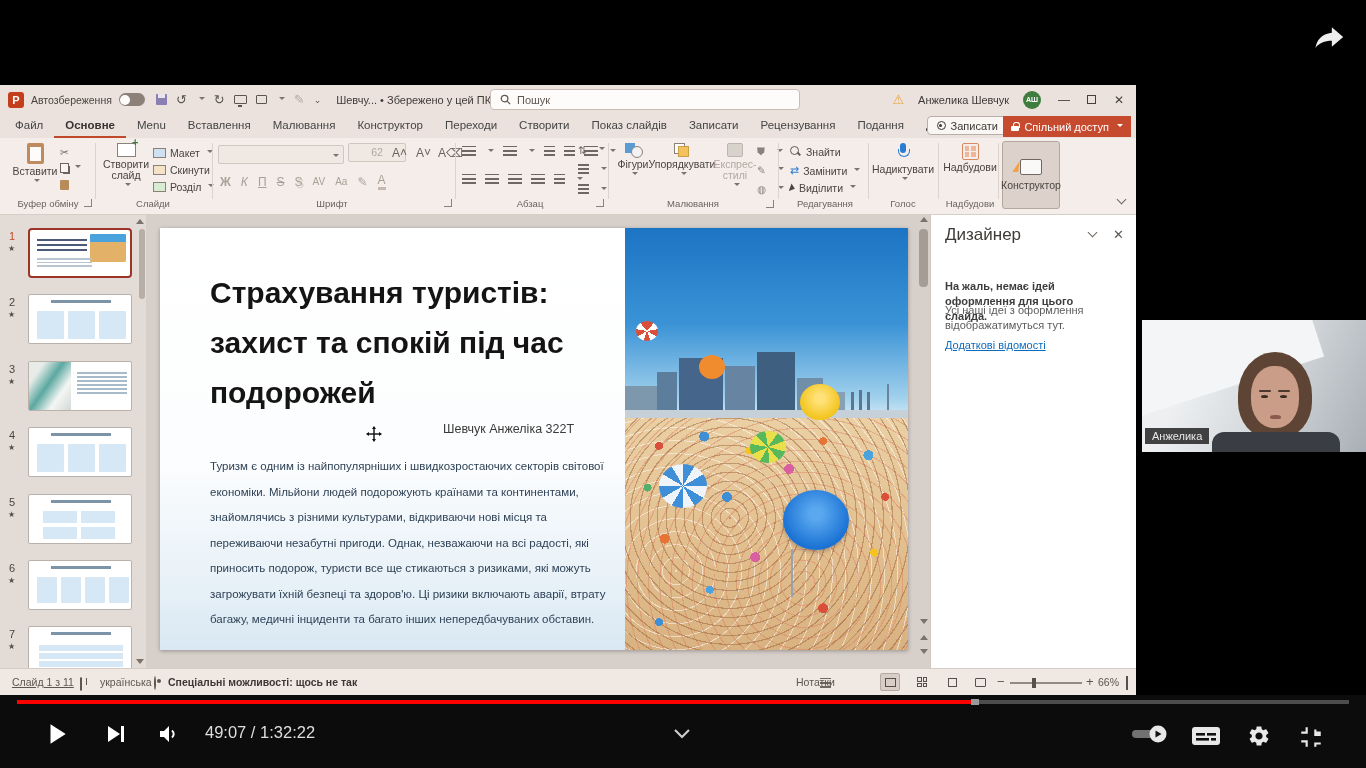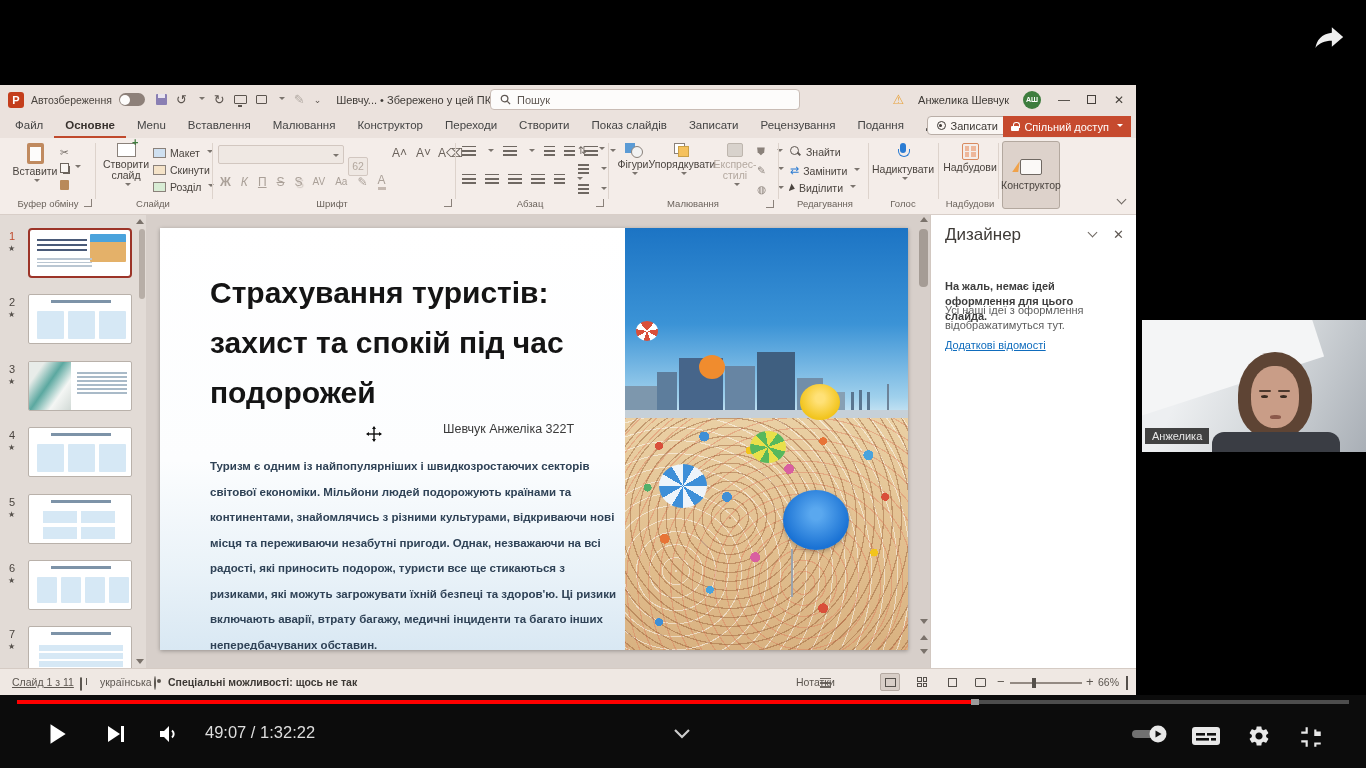--- a/index.html
+++ b/index.html
@@ -82,21 +82,21 @@
   .clipboard-ic::after { content:""; position:absolute; left:3px; top:4px; width:11px; height:14px; background:#fdfcfb; }
   .smallrow { position:absolute; display:flex; align-items:center; gap:3px; }
   .copy-ic { width:9px; height:10px; border:1.2px solid #6b635c; background:#f9f5f2; box-shadow:2px 2px 0 -1px #6b635c; }
   .painter-ic { width:9px; height:10px; background:#b98a5a; border-radius:1px; }
   .newslide-ic { width:19px; height:14px; border:1.2px solid #8a817a; background:#fff; position:relative; }
   .newslide-ic::after { content:"+"; position:absolute; right:-4px; top:-7px; color:#3f7d3f; font-size:11px; font-weight:bold; }
   .minislide { width:13px; height:10px; border:1.2px solid #8a817a; background:#e8f0f8; display:inline-block; }
   .r-item { position:absolute; display:flex; align-items:center; gap:4px; white-space:nowrap; }
   .fontbox { position:absolute; left:218px; top:7px; width:126px; height:19px; background:#efe8e3;
     border:1px solid #d2c7c0; border-radius:2px; }
-  .sizebox { position:absolute; left:348px; top:19px; width:20px; height:19px; background:#efe8e3;
+  .sizebox { position:absolute; left:348px; top:5px; width:58px; height:19px; background:#efe8e3;
     border:1px solid #d2c7c0; border-radius:2px; color:#b3a89f; font-size:10.5px; text-align:center; line-height:17px; }
   .fontletters { position:absolute; left:220px; top:35px; display:flex; align-items:center; gap:10px;
     color:#aaa098; font-size:12px; }
   .fl-b { font-weight:bold; }
   .fl-i { font-style:italic; }
   .fl-u { text-decoration:underline; }
   .fl-s { text-decoration:line-through; }
   .fsz { position:absolute; top:8px; color:#6b635c; font-size:12px; }
   .li { width:14px; height:11px; background:repeating-linear-gradient(#6f6862 0 1.5px, transparent 1.5px 4.2px); }
   .li.sm { width:11px; }
@@ -167,21 +167,21 @@
   .trows i { display:block; height:6px; background:#d6e8f5; margin:2px 0; }
 
   .canvas { position:absolute; left:146px; top:0; width:784px; height:453px; background:#d7cfca; }
   .slide { position:absolute; left:14px; top:13px; width:748px; height:422px;
     background:linear-gradient(180deg,#ffffff 0%,#fcfdfe 55%,#e9f2f8 82%,#d9e8f3 100%);
     box-shadow:0 1px 4px rgba(0,0,0,.3); overflow:hidden; }
   .slide-title { position:absolute; left:50px; top:40px; width:440px; font-size:30px; font-weight:bold;
     color:#141414; line-height:50px; }
   .slide-author { position:absolute; left:283px; top:194px; font-size:12.5px; color:#3a3a3a; }
   .slide-body { position:absolute; left:50px; top:226px; width:408px; font-size:11.5px;
-    line-height:25.5px; color:#2f4256;font-weight:bold; }
+    line-height:25.5px; color:#2f4256; }
   .move-cursor { position:absolute; left:206px; top:198px; width:16px; height:16px; }
 
   
   .photo { position:absolute; left:465px; top:0; width:283px; height:422px; overflow:hidden; background:#e6c898; }
   .p-sky { position:absolute; left:0; top:0; width:100%; height:192px;
     background:linear-gradient(180deg,#1c74c4 0%,#3b93d6 50%,#9fd0ec 88%,#d6ebf6 100%); }
   .p-city { position:absolute; left:0; top:118px; width:100%; height:76px; }
   .p-city div { position:absolute; bottom:0; }
   .p-sea { position:absolute; right:0; top:190px; width:48%; height:56px;
     background:linear-gradient(180deg,#54b9cc,#7fccd9 70%,#a9d9c9); }

